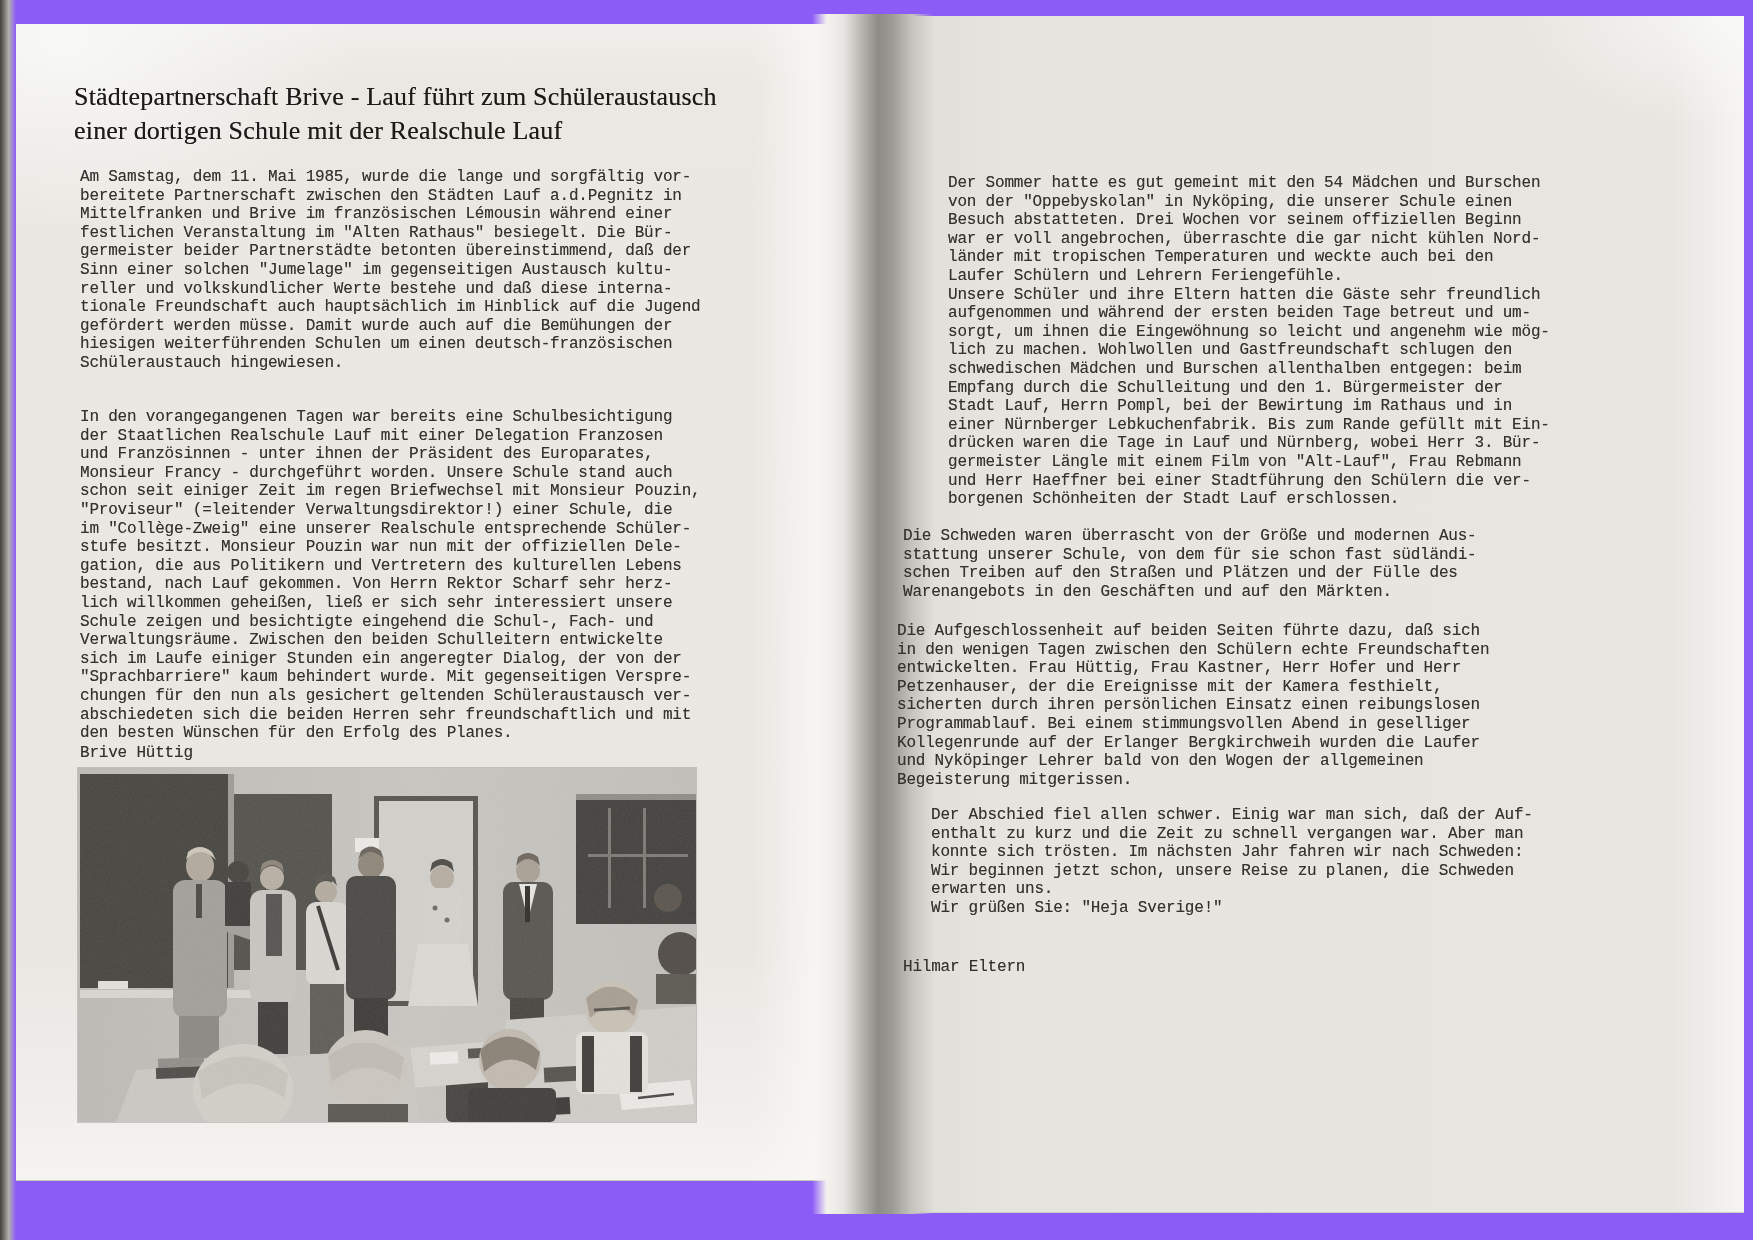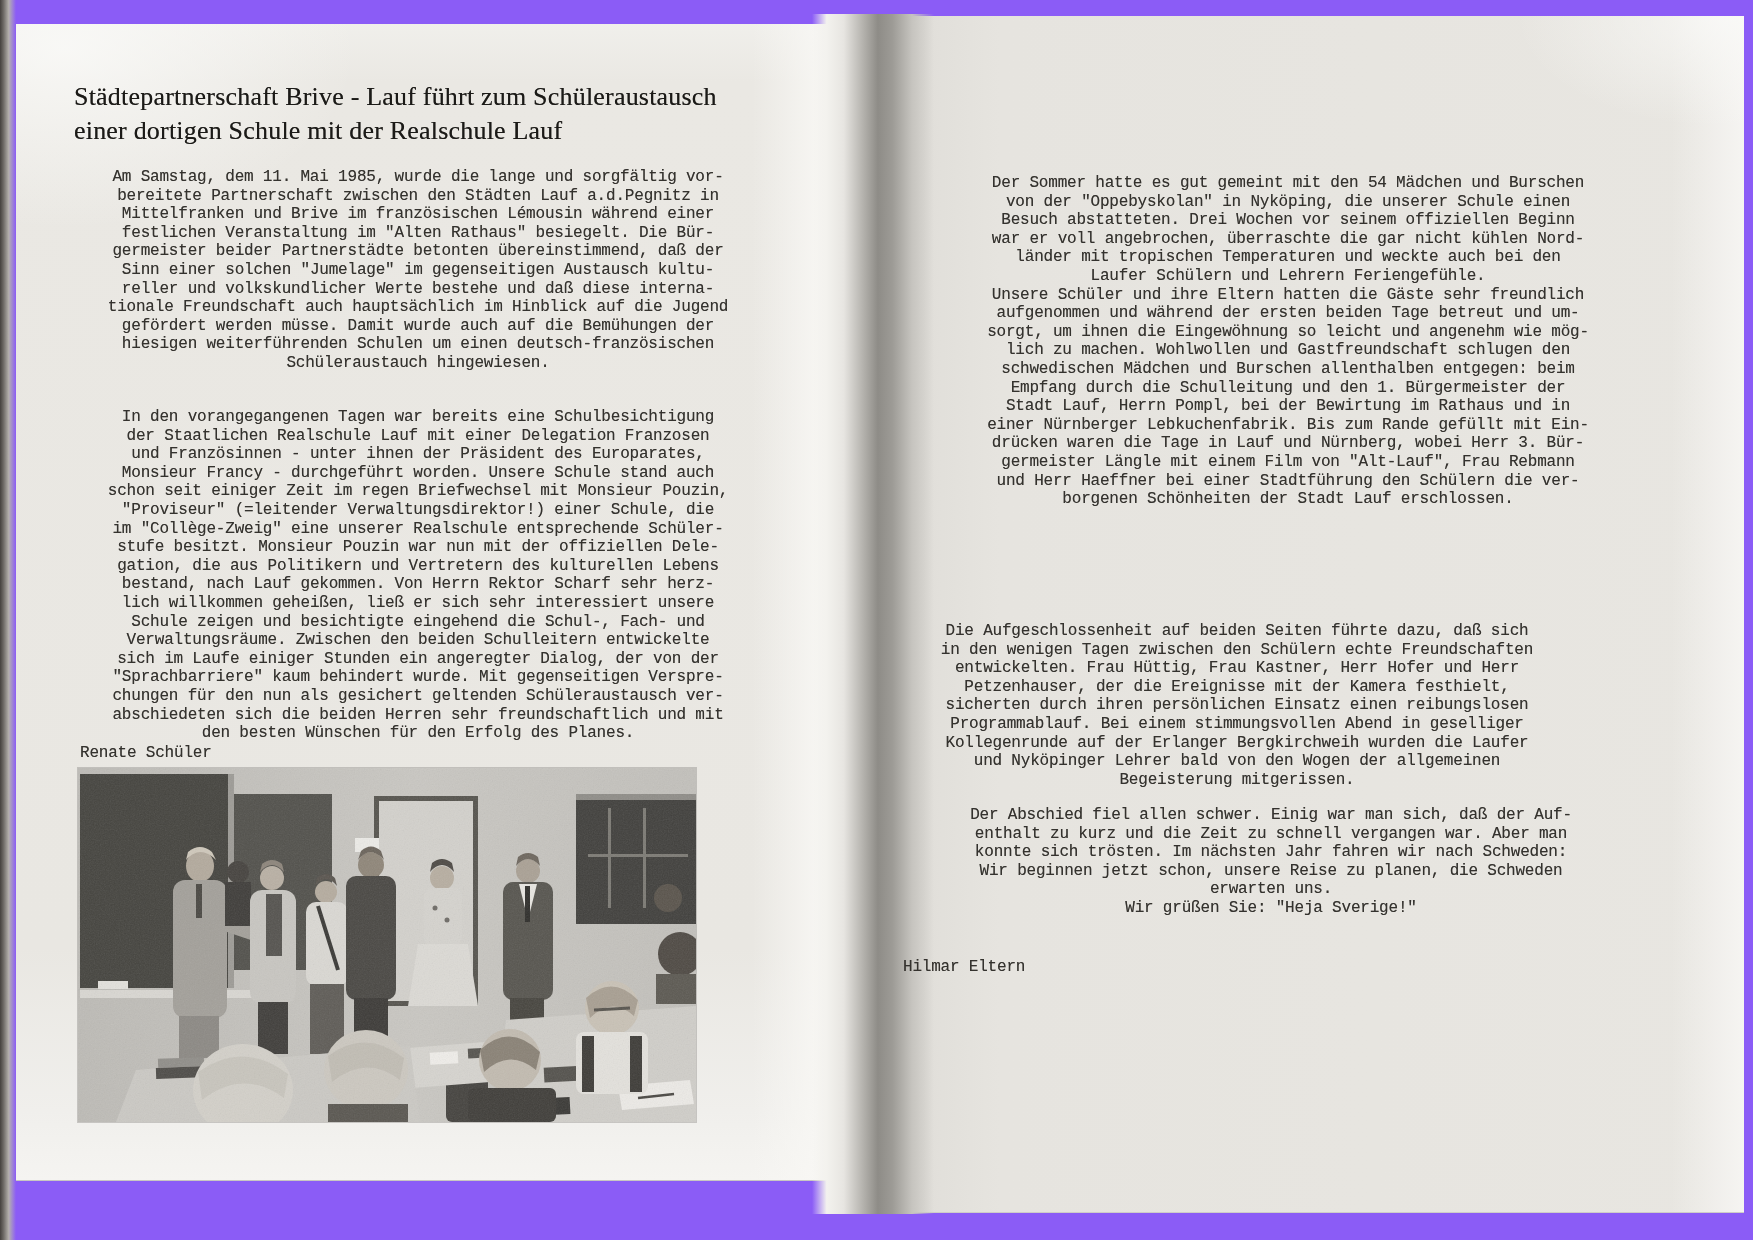--- a/index.html
+++ b/index.html
@@ -37,21 +37,21 @@
   .headline {
     position:absolute; font-family:"Liberation Serif", serif; color:#1b1a17;
     white-space:pre-line; letter-spacing:0.2px;
     text-shadow:0 0 0.6px rgba(25,24,22,0.6);
   }
   .headline-left { left:74px; top:80px; font-size:26px; line-height:34px; width:680px; }
   .headline-right { left:930px; top:88px; font-size:27px; line-height:34px; width:600px; }
   .mono {
     position:absolute; font-family:"Liberation Mono", monospace;
     font-size:16px; line-height:18.6px; letter-spacing:-0.2px; color:#34322e;
-    white-space:pre-line; text-shadow:0 0 0.6px rgba(48,46,42,0.5);text-align:center;
+    white-space:pre-line; text-shadow:0 0 0.6px rgba(48,46,42,0.5);
   }
   .photo {
     position:absolute; left:78px; top:768px; width:618px; height:354px;
     background:#c4c2bd; box-shadow:0 0 0 1px rgba(120,118,114,.35);
   }
   .photo svg { display:block; width:100%; height:100%; }
 </style>
 </head>
 <body>
 
@@ -92,21 +92,21 @@
 bestand, nach Lauf gekommen. Von Herrn Rektor Scharf sehr herz-
 lich willkommen geheißen, ließ er sich sehr interessiert unsere
 Schule zeigen und besichtigte eingehend die Schul-, Fach- und
 Verwaltungsräume. Zwischen den beiden Schulleitern entwickelte
 sich im Laufe einiger Stunden ein angeregter Dialog, der von der
 "Sprachbarriere" kaum behindert wurde. Mit gegenseitigen Verspre-
 chungen für den nun als gesichert geltenden Schüleraustausch ver-
 abschiedeten sich die beiden Herren sehr freundschaftlich und mit
 den besten Wünschen für den Erfolg des Planes.</div>
 
-  <div class="mono" style="left:80px; top:744px;">Renate Schüler</div>
+  <div class="mono" style="left:80px; top:744px;">Brive Hüttig</div>
 
   <div class="photo">
     <svg viewBox="0 0 618 354" preserveAspectRatio="none">
       <defs>
         <linearGradient id="wall" x1="0" y1="0" x2="1" y2="0">
           <stop offset="0" stop-color="#bdbbb6"></stop>
           <stop offset="0.55" stop-color="#c9c7c2"></stop>
           <stop offset="1" stop-color="#c2c0bb"></stop>
         </linearGradient>
         <filter id="grain" x="0" y="0" width="100%" height="100%">
@@ -230,20 +230,24 @@
 lich zu machen. Wohlwollen und Gastfreundschaft schlugen den
 schwedischen Mädchen und Burschen allenthalben entgegen: beim
 Empfang durch die Schulleitung und den 1. Bürgermeister der
 Stadt Lauf, Herrn Pompl, bei der Bewirtung im Rathaus und in
 einer Nürnberger Lebkuchenfabrik. Bis zum Rande gefüllt mit Ein-
 drücken waren die Tage in Lauf und Nürnberg, wobei Herr 3. Bür-
 germeister Längle mit einem Film von "Alt-Lauf", Frau Rebmann
 und Herr Haeffner bei einer Stadtführung den Schülern die ver-
 borgenen Schönheiten der Stadt Lauf erschlossen.</div>
 
+  <div class="mono" style="left:903px; top:527px; width:680px;">Die Schweden waren überrascht von der Größe und modernen Aus-
+stattung unserer Schule, von dem für sie schon fast südländi-
+schen Treiben auf den Straßen und Plätzen und der Fülle des
+Warenangebots in den Geschäften und auf den Märkten.</div>
 
   <div class="mono" style="left:897px; top:622px; width:680px;">Die Aufgeschlossenheit auf beiden Seiten führte dazu, daß sich
 in den wenigen Tagen zwischen den Schülern echte Freundschaften
 entwickelten. Frau Hüttig, Frau Kastner, Herr Hofer und Herr
 Petzenhauser, der die Ereignisse mit der Kamera festhielt,
 sicherten durch ihren persönlichen Einsatz einen reibungslosen
 Programmablauf. Bei einem stimmungsvollen Abend in geselliger
 Kollegenrunde auf der Erlanger Bergkirchweih wurden die Laufer
 und Nyköpinger Lehrer bald von den Wogen der allgemeinen
 Begeisterung mitgerissen.</div>

